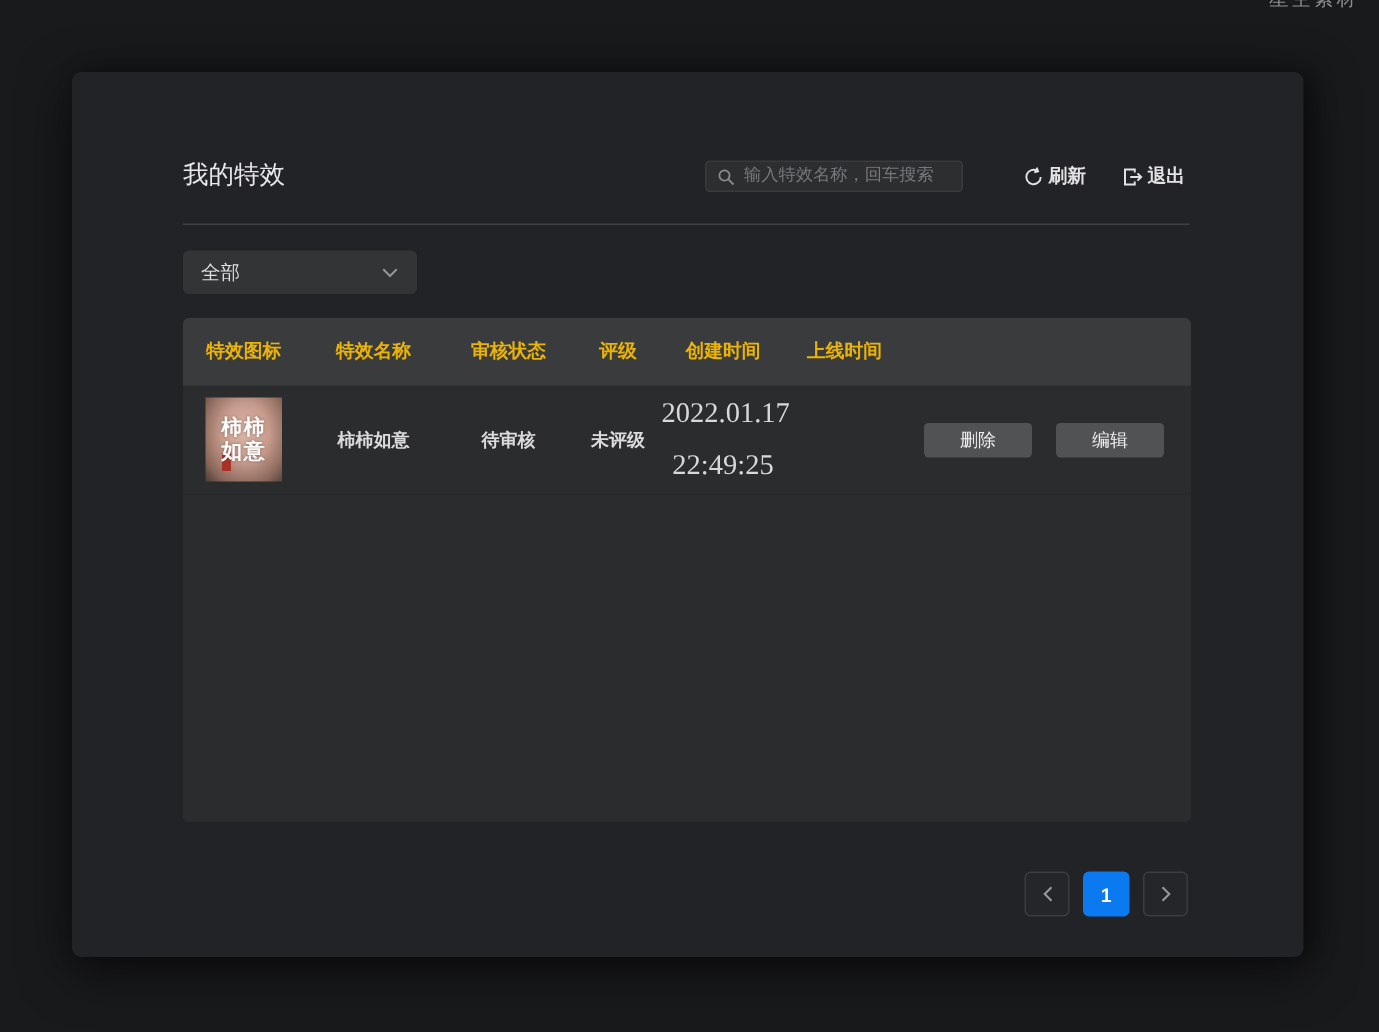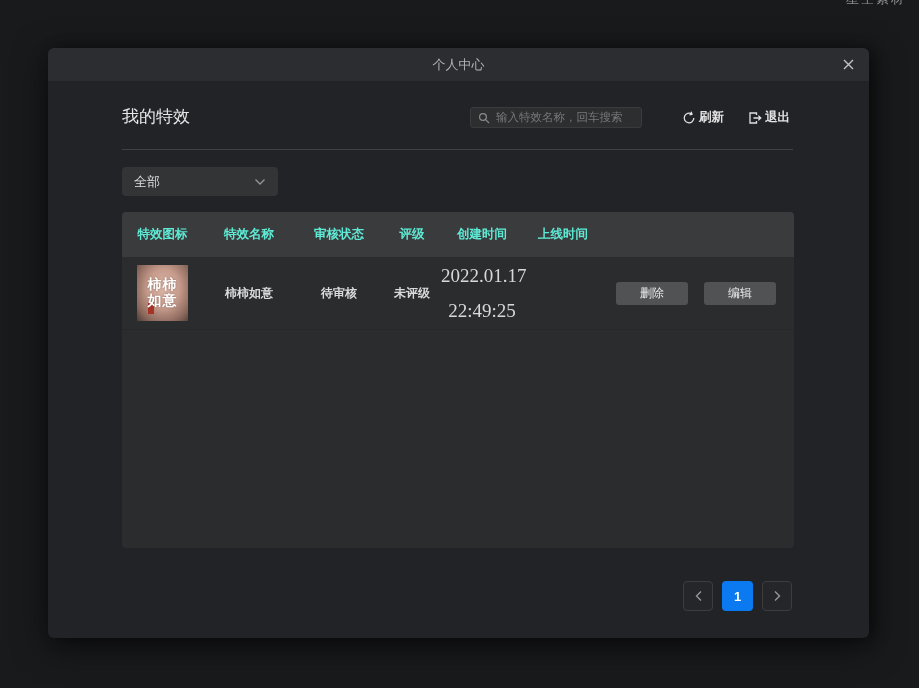--- a/index.html
+++ b/index.html
@@ -47,21 +47,21 @@
 
   .hdr-divider { position:absolute; left:74px; top:101px; width:671px; height:1px; background:#414144; }
 
   .dropdown { position:absolute; left:74px; top:119px; width:156px; height:29px; background:#333436; border-radius:4px;
               display:flex; align-items:center; padding:0 12px; cursor:pointer; }
   .dropdown .sel { flex:1; font-size:13px; color:#dededf; }
 
   
   .tbl { position:absolute; left:74px; top:164px; width:672px; height:336px; background:#2b2c2e; border-radius:4px; }
   .tbl-head { display:flex; align-items:center; height:45px; background:#3a3b3d; border-radius:4px 4px 0 0;
-              font-size:12.5px; font-weight:700; color:#5eead4; }
+              font-size:12.5px; font-weight:700; color:#eab308; }
   .tbl-row { display:flex; align-items:center; height:73px; border-bottom:1px solid #27282a;
              font-size:12px; font-weight:700; color:#dadadc; }
   .c { text-align:center; flex:none; }
   .c1{width:81px;} .c2{width:92px;} .c3{width:88px;} .c4{width:58px;} .c5{width:82px;} .c6{width:80px;}
   .c-act { flex:1; display:flex; align-items:center; gap:16px; padding-left:13px; }
 
   .fx-icon { width:51px; height:56px; margin:0 auto; border-radius:0; position:relative; overflow:hidden;
              background:radial-gradient(ellipse at 52% 42%, #dab5a6 0%, #c79c8d 42%, #8a675b 78%, #4c3b35 100%);
              display:flex; flex-direction:column; align-items:center; justify-content:center; }
   .fx-icon .seal { position:absolute; left:11px; bottom:7px; width:6px; height:12px; background:#a93226; }
@@ -83,28 +83,20 @@
 </head>
 <body>
 
 <div class="stage">
 
   <div class="bg-top-label">星空素材</div>
 
 
   <div class="modal">
 
-    <div class="titlebar">
-      <span class="ttl">个人中心</span>
-      <div class="close-btn">
-        <svg width="13" height="13" viewBox="0 0 13 13">
-          <path d="M2 2 L11 11 M11 2 L2 11" stroke="#c4c4c8" stroke-width="1.4" fill="none"></path>
-        </svg>
-      </div>
-    </div>
 
     <div class="heading">我的特效</div>
 
     <div class="searchbox">
       <svg width="12" height="12" viewBox="0 0 12 12">
         <circle cx="5" cy="5" r="3.4" stroke="#8a8b8f" stroke-width="1.2" fill="none"></circle>
         <path d="M7.6 7.6 L11 11" stroke="#8a8b8f" stroke-width="1.2"></path>
       </svg>
       <input value="" placeholder="输入特效名称，回车搜索" style="">
     </div>

